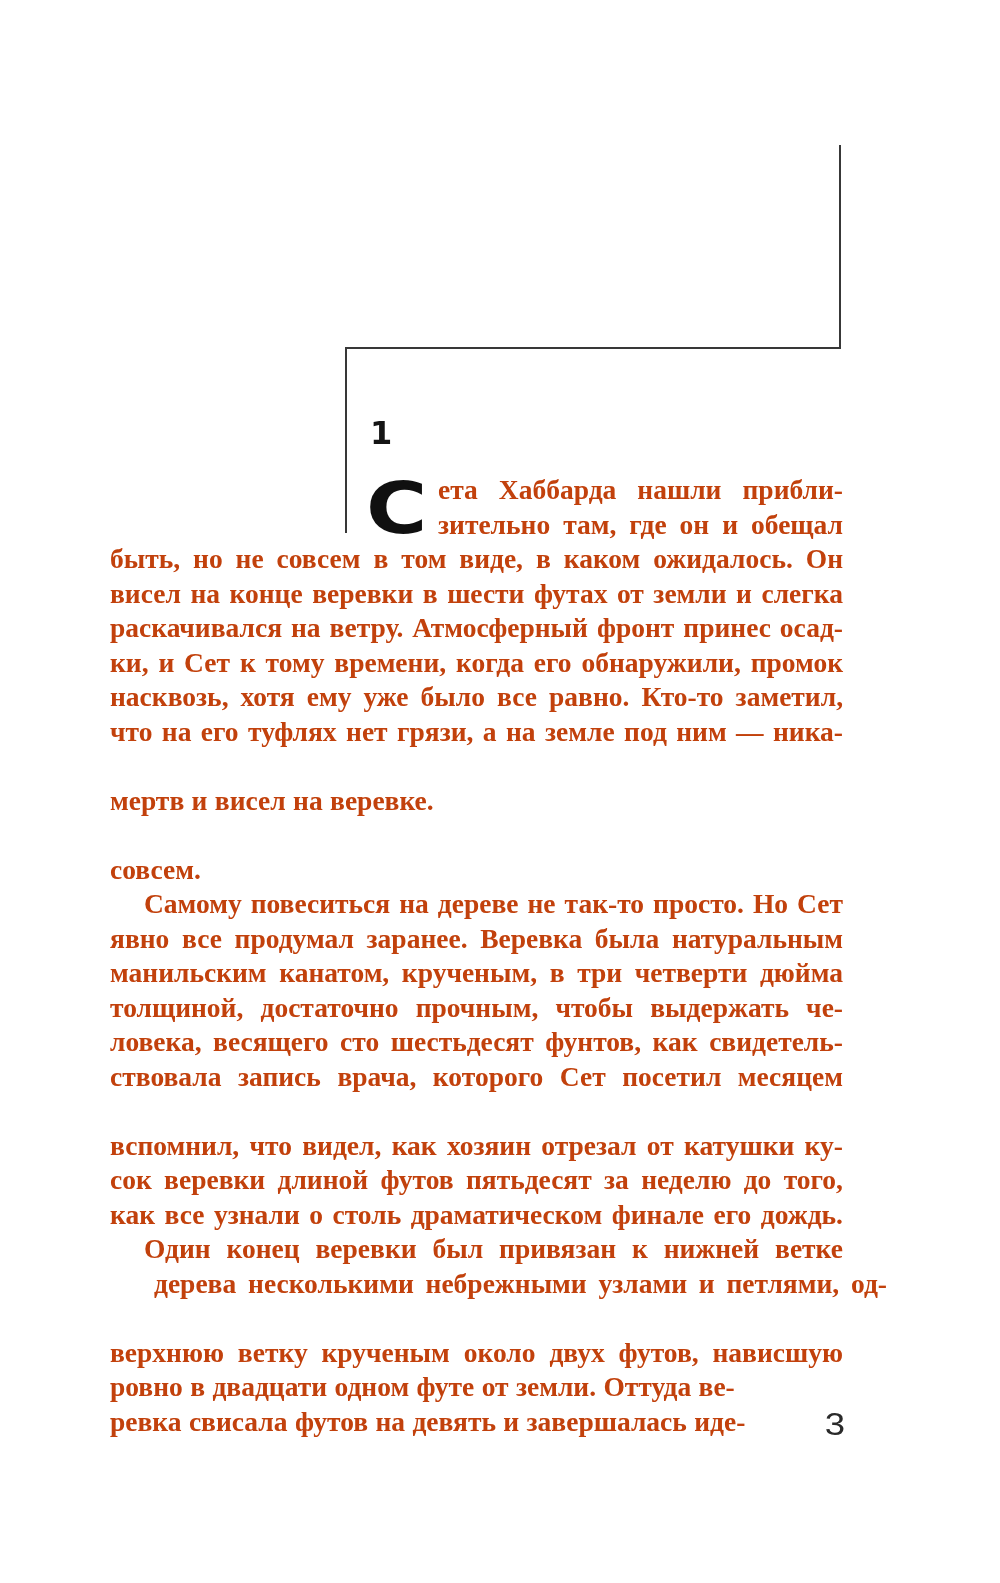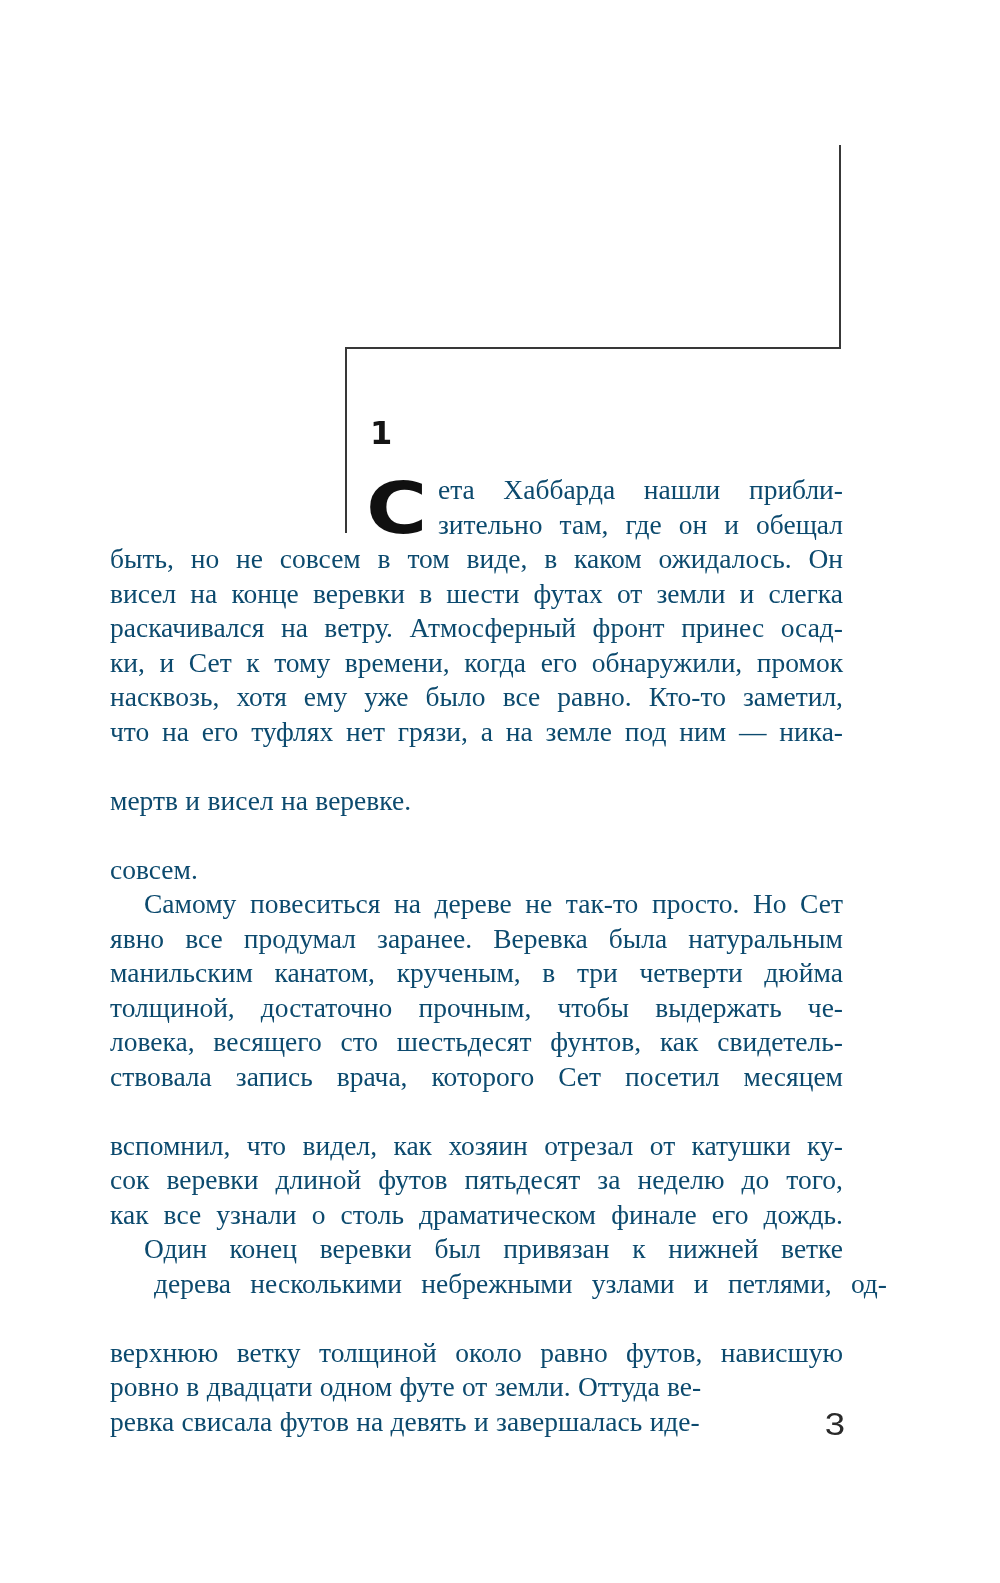--- a/index.html
+++ b/index.html
@@ -25,23 +25,24 @@
     font-weight:700;font-size:72px;line-height:52px;height:52px;
     color:#101010;
     transform:scaleX(1.16);transform-origin:left center;
     letter-spacing:0;
   }
   .text-block{position:absolute;left:0;top:0;width:1000px;height:1583px;}
   .line{
     position:absolute;left:110px;width:733px;
     box-sizing:border-box;
     height:35px;line-height:34.5px;
-    font-size:27.5px;color:#0c4a6e;
+    font-size:27.5px;color:#c2410c;
     text-align:left;
     word-spacing:0.5px;
+    font-weight:bold;
   }
   .line.j{text-align:justify;text-align-last:justify;text-justify:inter-word;}
   .line.dropcap{padding-left:328px;}
   .line.para{padding-left:34px;}
   .page-number{
     position:absolute;left:745px;top:1410px;width:100px;
     text-align:right;
     font-family:"Liberation Sans","DejaVu Sans",sans-serif;
     font-weight:400;font-size:31px;line-height:30px;color:#2a2a2a;
     transform:scaleX(1.18);transform-origin:right center;
@@ -73,19 +74,19 @@
       <div class="line j" style="top: 921.5px;">явно все продумал заранее. Веревка была натуральным</div>
       <div class="line j" style="top: 956px;">манильским канатом, крученым, в три четверти дюйма</div>
       <div class="line j" style="top: 990.5px;">толщиной, достаточно прочным, чтобы выдержать че-</div>
       <div class="line j" style="top: 1025px;">ловека, весящего сто шестьдесят фунтов, как свидетель-</div>
       <div class="line j" style="top: 1059.5px;">ствовала запись врача, которого Сет посетил месяцем</div>
       <div class="line j" style="top: 1128.5px;">вспомнил, что видел, как хозяин отрезал от катушки ку-</div>
       <div class="line j" style="top: 1163px;">сок веревки длиной футов пятьдесят за неделю до того,</div>
       <div class="line j" style="top: 1197.5px;">как все узнали о столь драматическом финале его дождь.</div>
       <div class="line j para" style="top: 1232px;">Один конец веревки был привязан к нижней ветке</div>
       <div class="line j" style="top: 1266.5px; margin-left: 44px;">дерева несколькими небрежными узлами и петлями, од-</div>
-      <div class="line j" style="top: 1335.5px;">верхнюю ветку толщиной около равно футов, нависшую</div>
+      <div class="line j" style="top: 1335.5px;">верхнюю ветку крученым около двух футов, нависшую</div>
       <div class="line" style="top: 1370px;">ровно в двадцати одном футе от земли. Оттуда ве-</div>
       <div class="line" style="top: 1404.5px;">ревка свисала футов на девять и завершалась иде-</div>
     </div>
 
   <div class="page-number">3</div>
 </div>
 
 </body></html>

